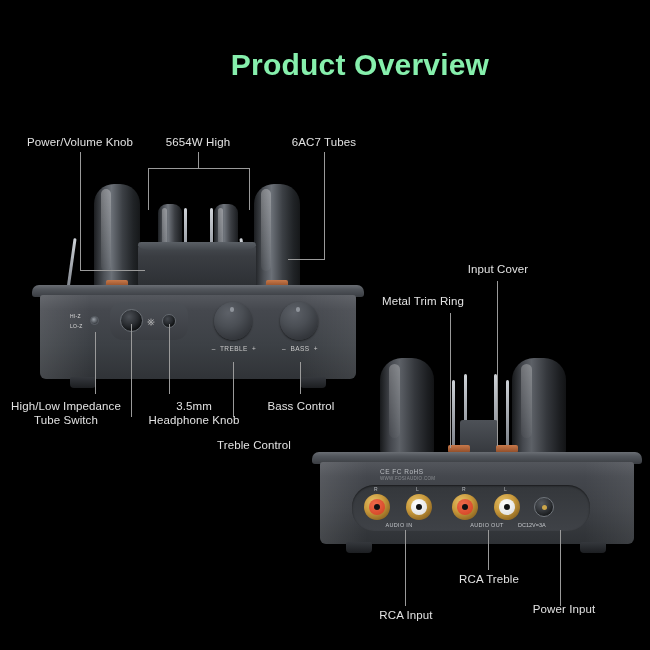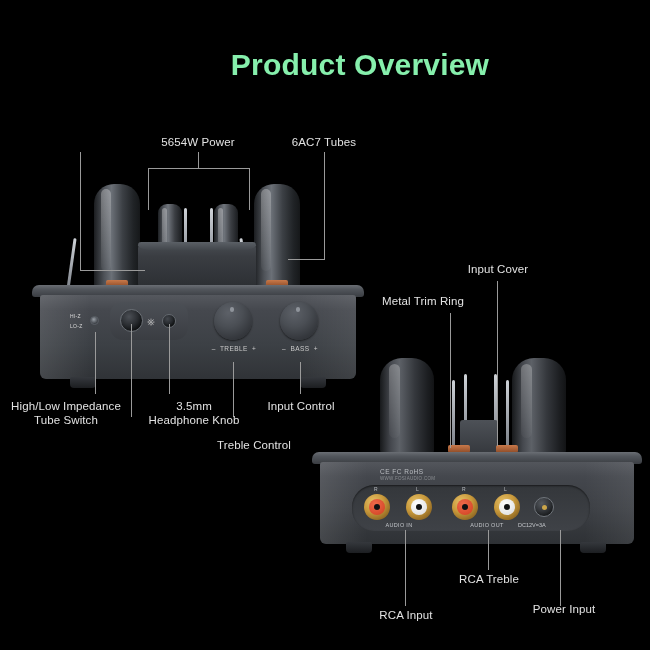--- a/index.html
+++ b/index.html
@@ -336,32 +336,33 @@
   <div class="ln v" style="left:450px; top:313px; height:135px;"></div>
 
   <div class="ln v" style="left:497px; top:281px; height:165px;"></div>
 
   <div class="ln v" style="left:405px; top:530px; height:76px;"></div>
 
   <div class="ln v" style="left:488px; top:530px; height:40px;"></div>
 
   <div class="ln v" style="left:560px; top:530px; height:76px;"></div>
 
-
-  <div class="lbl c" style="left:143px; top:136px; width:110px;">5654W Power</div>
+  <div class="lbl c" style="left:10px;  top:136px; width:140px;">Power/Volume Knob</div>
+
+  <div class="lbl c" style="left:143px; top:136px; width:110px;">5654W High</div>
 
   <div class="lbl c" style="left:272px; top:136px; width:104px;">6AC7 Tubes</div>
 
   <div class="lbl c" style="left:2px;   top:400px; width:128px;">High/Low Impedance
 Tube Switch</div>
 
   <div class="lbl c" style="left:140px; top:400px; width:108px;">3.5mm
 Headphone Knob</div>
 
-  <div class="lbl c" style="left:252px; top:400px; width:98px;">Input Control</div>
+  <div class="lbl c" style="left:252px; top:400px; width:98px;">Bass Control</div>
 
 
   <div class="lbl c" style="left:198px; top:439px; width:112px;">Treble Control</div>
 
   <div class="lbl c" style="left:448px; top:263px; width:100px;">Input Cover</div>
 
   <div class="lbl c" style="left:368px; top:295px; width:110px;">Metal Trim Ring</div>
 
   <div class="lbl c" style="left:362px; top:609px; width:88px;">RCA Input</div>
 

